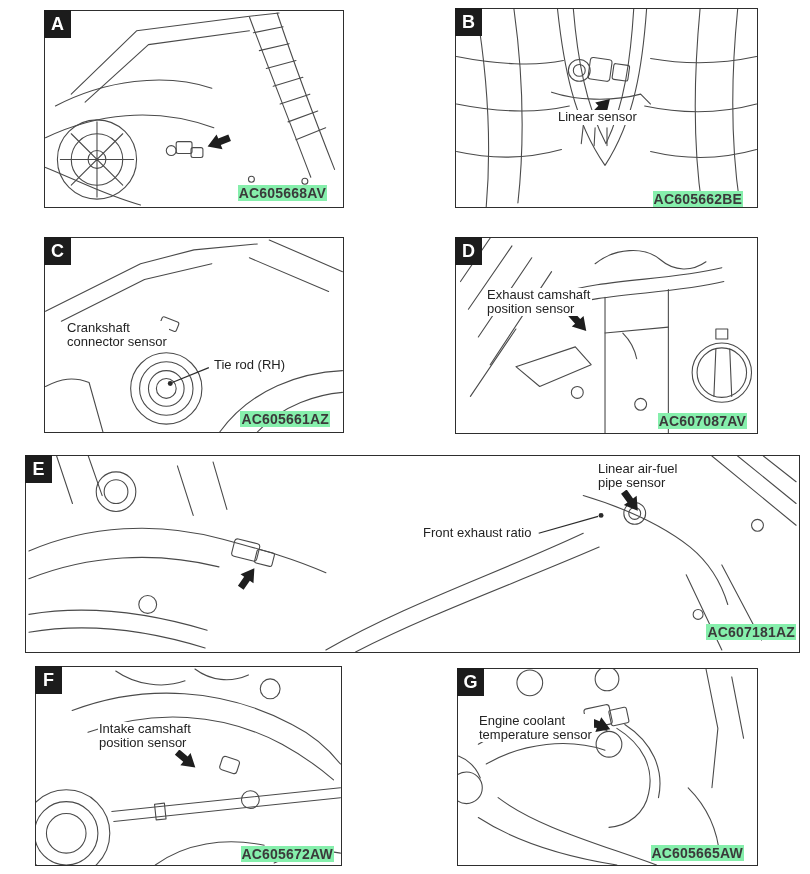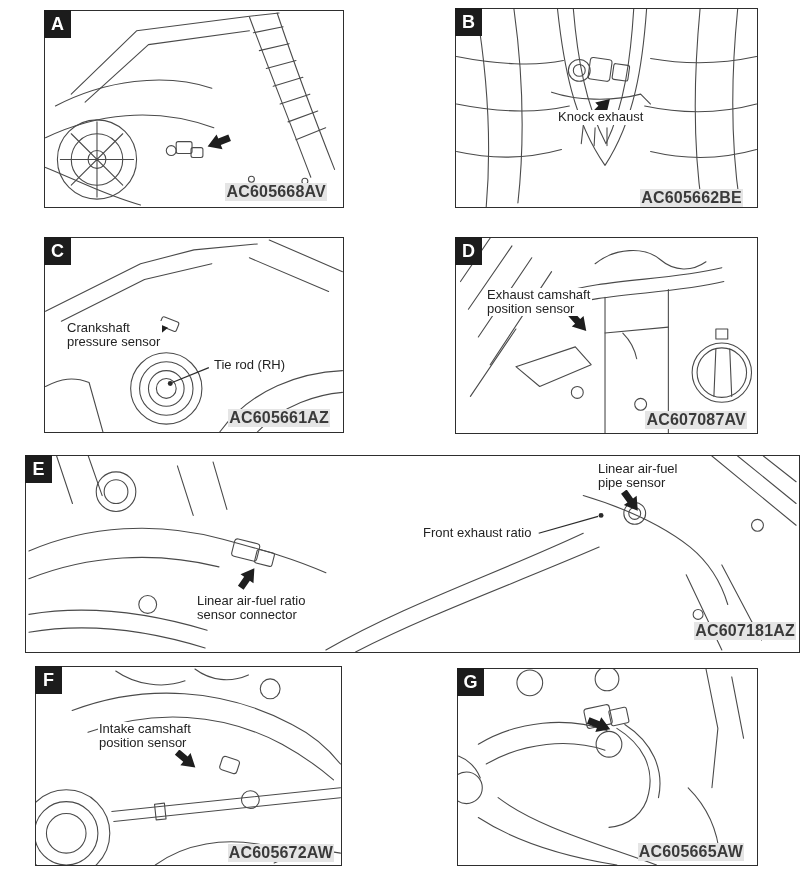--- a/index.html
+++ b/index.html
@@ -9,21 +9,21 @@
   .art{position:absolute;left:0;top:0;width:100%;height:100%;}
   .art path,.art circle,.art rect{fill:none;stroke:#4a4a4a;stroke-width:1.1;stroke-linecap:round;stroke-linejoin:round;}
   .art .solid{fill:#1e1e1e;stroke:none;}
   .art .dot{fill:#2b2b2b;stroke:none;}
   .art .lead{stroke:#2b2b2b;stroke-width:1.2;}
   .plate{position:absolute;left:-1px;top:-1px;width:27px;height:28px;background:#1c1c1c;
          color:#ffffff;display:flex;align-items:center;justify-content:center;
          font-size:18px;font-weight:700;}
   .lbl{position:absolute;font-size:13px;line-height:13.5px;color:#232323;background:#ffffff;
        white-space:pre-line;padding:0 2px 1px 1px;}
-  .code{position:absolute;font-size:16px;font-weight:700;color:#3a3a3a;background:#e5e5e5;
+  .code{position:absolute;font-size:14px;font-weight:700;color:#3a3a3a;background:#86efac;
         letter-spacing:.2px;padding:0 1px;}
 </style>
 </head>
 <body>
 
 <div class="page">
 
   <div class="panel" style="left:44px;top:10px;width:300px;height:198px">
     <svg class="art" viewBox="0 0 300 198">
       <path d="M10,96 C60,70 120,62 168,78"></path>
@@ -69,21 +69,21 @@
         <circle cx="124" cy="62" r="6"></circle>
       <rect x="134" y="50" width="22" height="22" rx="3" transform="rotate(8 145 61)"></rect>
       <rect x="158" y="56" width="16" height="16" rx="2" transform="rotate(8 166 64)"></rect>
       <path d="M96,84 C120,92 156,94 186,86 L196,96"></path>
       <path d="M128,118 L126,136 M140,120 L139,138 M152,120 L152,138"></path>
       <polygon class="solid" points="0,-3.5 11,-3.5 11,-8 24,0 11,8 11,3.5 0,3.5" transform="translate(138,108) rotate(-45)"></polygon>
     </svg>
     <div class="plate">
       <span>B</span>
       </div>
-    <div class="lbl" style="left:101px;top:101px">Knock exhaust</div>
+    <div class="lbl" style="left:101px;top:101px">Linear sensor</div>
     <div class="code" style="right:14px;bottom:0">AC605662BE</div>
   </div>
 
   <div class="panel" style="left:44px;top:237px;width:300px;height:196px">
     <svg class="art" viewBox="0 0 300 196">
       <path d="M0,74 L96,26 L150,12 L214,6"></path>
       <path d="M16,84 L100,42 L168,26"></path>
       <path d="M226,2 L300,34"></path>
         <path d="M206,20 L286,54"></path>
       <path d="M28,96 C48,86 70,84 92,88 M34,110 C56,100 80,98 100,102"></path>
@@ -96,21 +96,21 @@
       <path d="M214,196 C240,168 276,158 300,156"></path>
       <path d="M0,150 C16,142 28,140 44,146 L58,196"></path>
       <line class="lead" x1="165" y1="131" x2="128" y2="146"></line>
       <circle class="dot" cx="126" cy="147" r="2.5"></circle>
       <polygon class="solid" points="0,-3.5 11,-3.5 11,-8 24,0 11,8 11,3.5 0,3.5" transform="translate(100,94) rotate(-8)"></polygon>
     </svg>
     <div class="plate">
       <span>C</span>
       </div>
     <div class="lbl" style="left:21px;top:83px">Crankshaft
-pressure sensor</div>
+connector sensor</div>
     <div class="lbl" style="left:168px;top:120px">Tie rod (RH)</div>
     <div class="code" style="right:13px;bottom:5px">AC605661AZ</div>
   </div>
 
   <div class="panel" style="left:455px;top:237px;width:303px;height:197px">
     <svg class="art" viewBox="0 0 303 197">
       <path d="M4,44 L34,0 M12,72 L56,8 M22,100 L76,20 M34,128 L96,34 M14,160 L60,92"></path>
       <path d="M96,58 C150,40 210,44 268,30 M96,72 C150,54 212,58 270,44"></path>
       <path d="M140,26 C160,10 190,8 206,22 C220,34 238,34 252,24"></path>
       <path d="M150,60 L150,197 M214,52 L214,197"></path>
@@ -154,22 +154,20 @@
         <circle cx="736" cy="70" r="6"></circle>
       <path d="M28,0 L44,48 M60,0 L74,40"></path>
       <line class="lead" x1="515" y1="78" x2="575" y2="61"></line>
       <circle class="dot" cx="578" cy="60" r="2.5"></circle>
       <polygon class="solid" points="0,-3.5 11,-3.5 11,-8 24,0 11,8 11,3.5 0,3.5" transform="translate(214,133) rotate(-55)"></polygon>
       <polygon class="solid" points="0,-3.5 11,-3.5 11,-8 24,0 11,8 11,3.5 0,3.5" transform="translate(601,36) rotate(54)"></polygon>
     </svg>
     <div class="plate">
       <span>E</span>
       </div>
-    <div class="lbl" style="left:170px;top:138px">Linear air-fuel ratio
-sensor connector</div>
     <div class="lbl" style="left:571px;top:6px">Linear air-fuel
 pipe sensor</div>
     <div class="lbl" style="left:396px;top:70px">Front exhaust ratio</div>
     <div class="code" style="right:3px;bottom:12px">AC607181AZ</div>
   </div>
 
   <div class="panel" style="left:35px;top:666px;width:307px;height:200px">
     <svg class="art" viewBox="0 0 307 200">
       <path d="M36,44 C110,16 190,22 258,58 C282,70 296,84 307,98"></path>
       <path d="M52,66 C118,42 188,46 248,78 C270,90 286,102 300,114"></path>
@@ -206,16 +204,18 @@
       <path d="M40,130 C80,160 140,176 200,198 M20,150 C60,176 110,190 160,198"></path>
       <circle cx="8" cy="120" r="16"></circle>
       <path d="M0,88 C10,92 18,100 22,110"></path>
       <path d="M250,0 L262,60 L256,120 M276,8 L288,70"></path>
       <path d="M232,120 C252,140 262,164 264,190"></path>
       <polygon class="solid" points="0,-3.5 11,-3.5 11,-8 24,0 11,8 11,3.5 0,3.5" transform="translate(131,52) rotate(22)"></polygon>
     </svg>
     <div class="plate">
       <span>G</span>
       </div>
+    <div class="lbl" style="left:20px;top:45px">Engine coolant
+temperature sensor</div>
     <div class="code" style="right:13px;bottom:4px">AC605665AW</div>
   </div>
 
 </div>
 
 </body></html>

